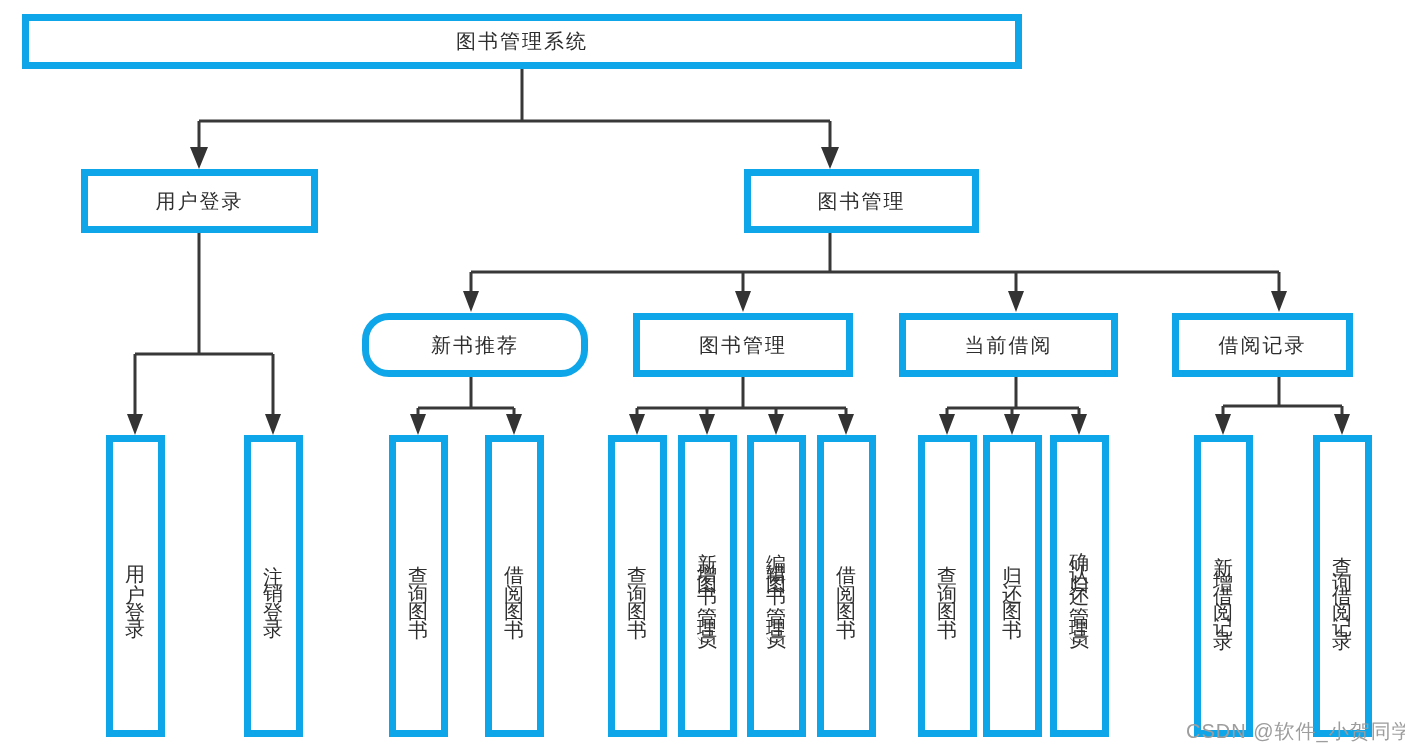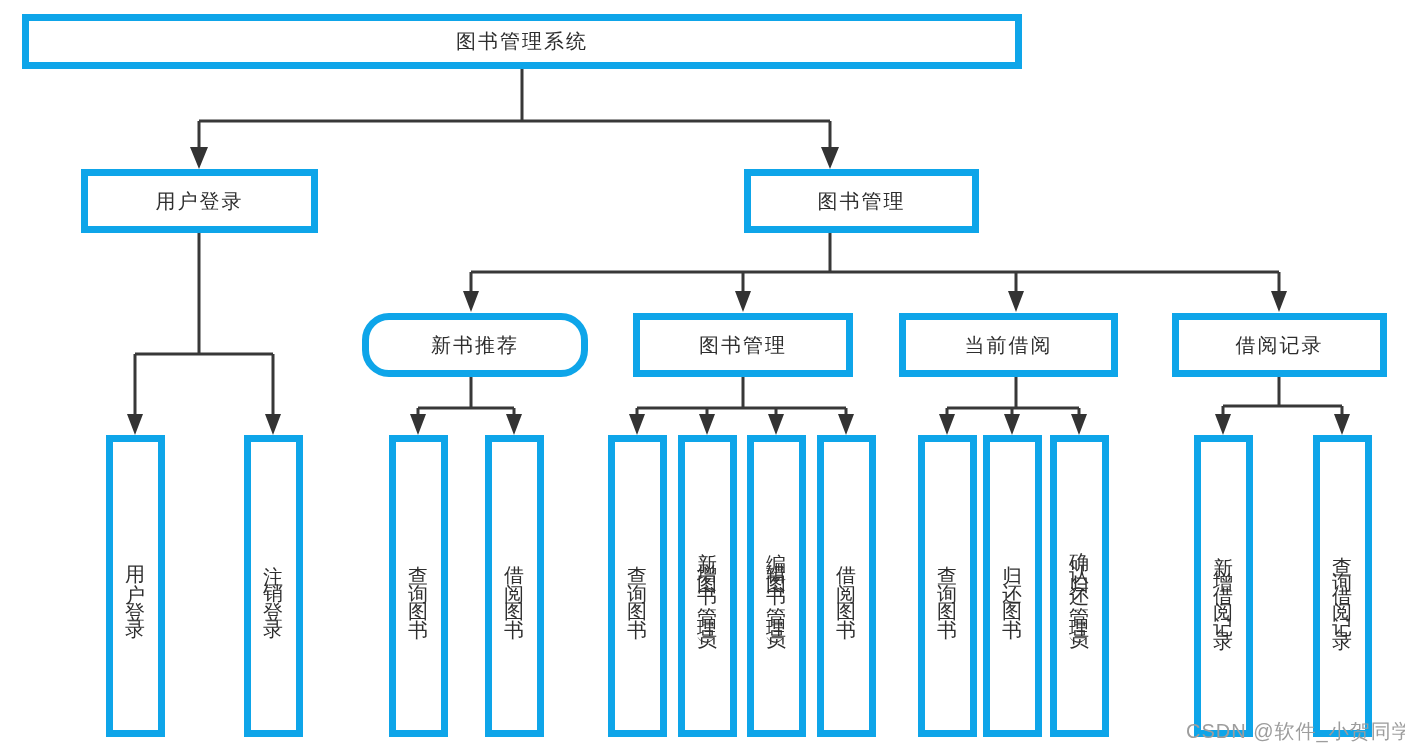--- a/index.html
+++ b/index.html
@@ -31,21 +31,21 @@
   }
   .root-box   { left: 22px;  top: 14px;  width: 1000px; height: 55px; }
   .lvl2       { top: 169px; height: 64px; }
   .lvl3       { top: 313px; height: 64px; }
   .leaf       { top: 435px; height: 302px; width: 59px; }
   .b-user     { left: 81px;  width: 237px; }
   .b-mgmt     { left: 744px; width: 235px; }
   .b-rec      { left: 362px; width: 226px; border-radius: 27px; }
   .b-borrow   { left: 633px; width: 220px; }
   .b-current  { left: 899px; width: 219px; }
-  .b-records  { left: 1172px; width: 215px; }
+  .b-records  { left: 1172px; width: 181px; }
   .leaf .vtext {
     writing-mode: vertical-rl;
     text-orientation: mixed;
     letter-spacing: 18px;
     line-height: 1;
   }
   .leaf .vtext.med  { letter-spacing: 15px; }
   .leaf .vtext.long { letter-spacing: 11px; font-size: 20px; }
   .l-ul  { left: 106px; }
   .l-lo  { left: 244px; }

